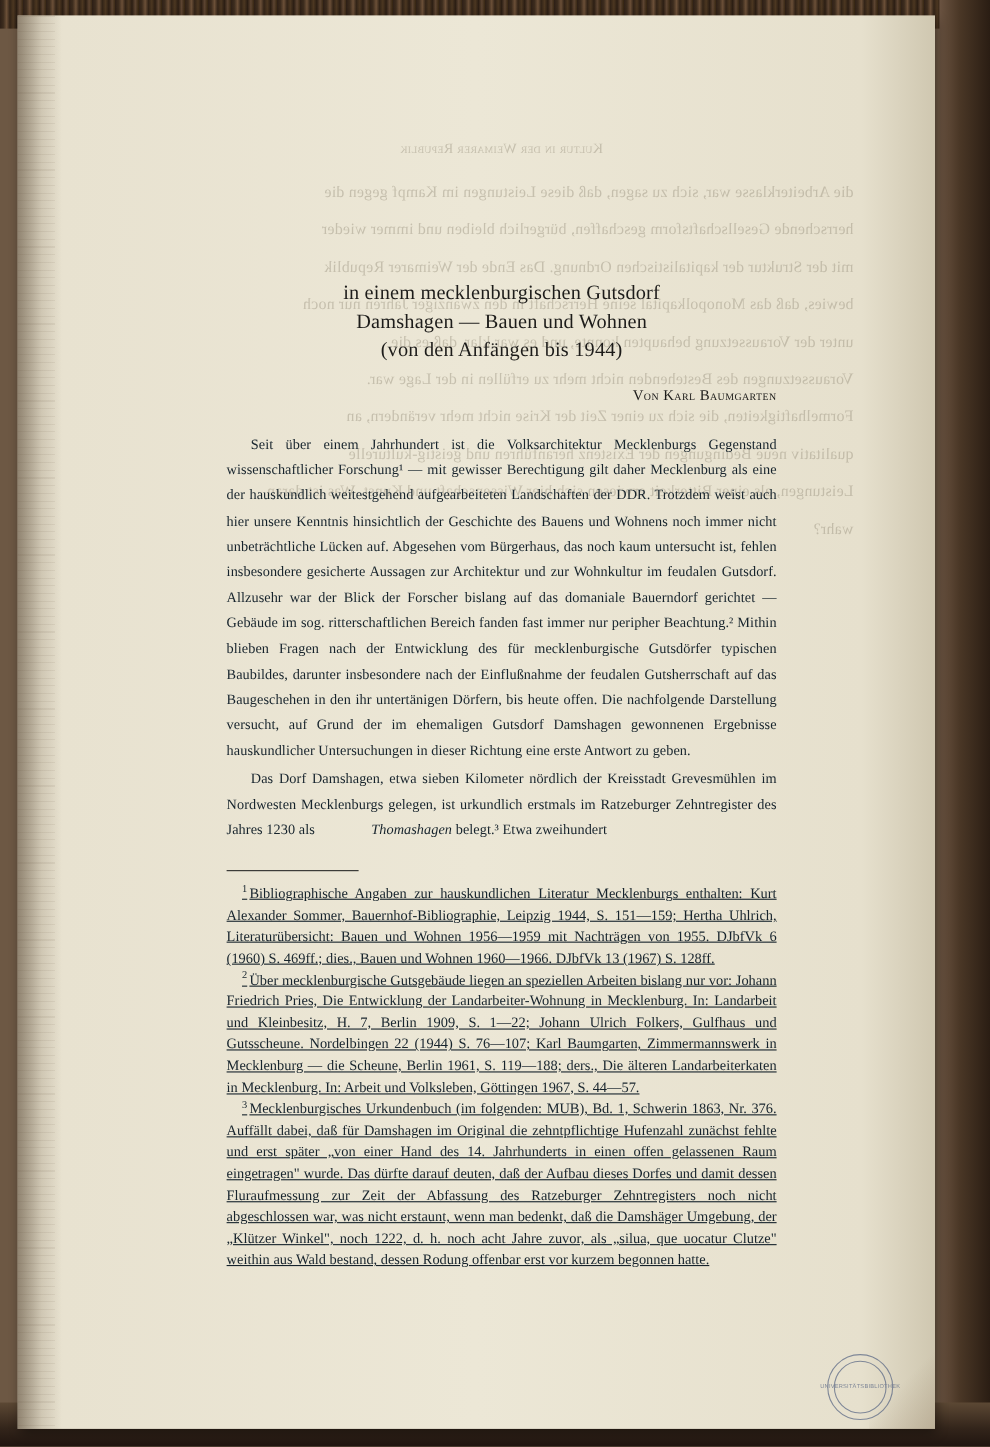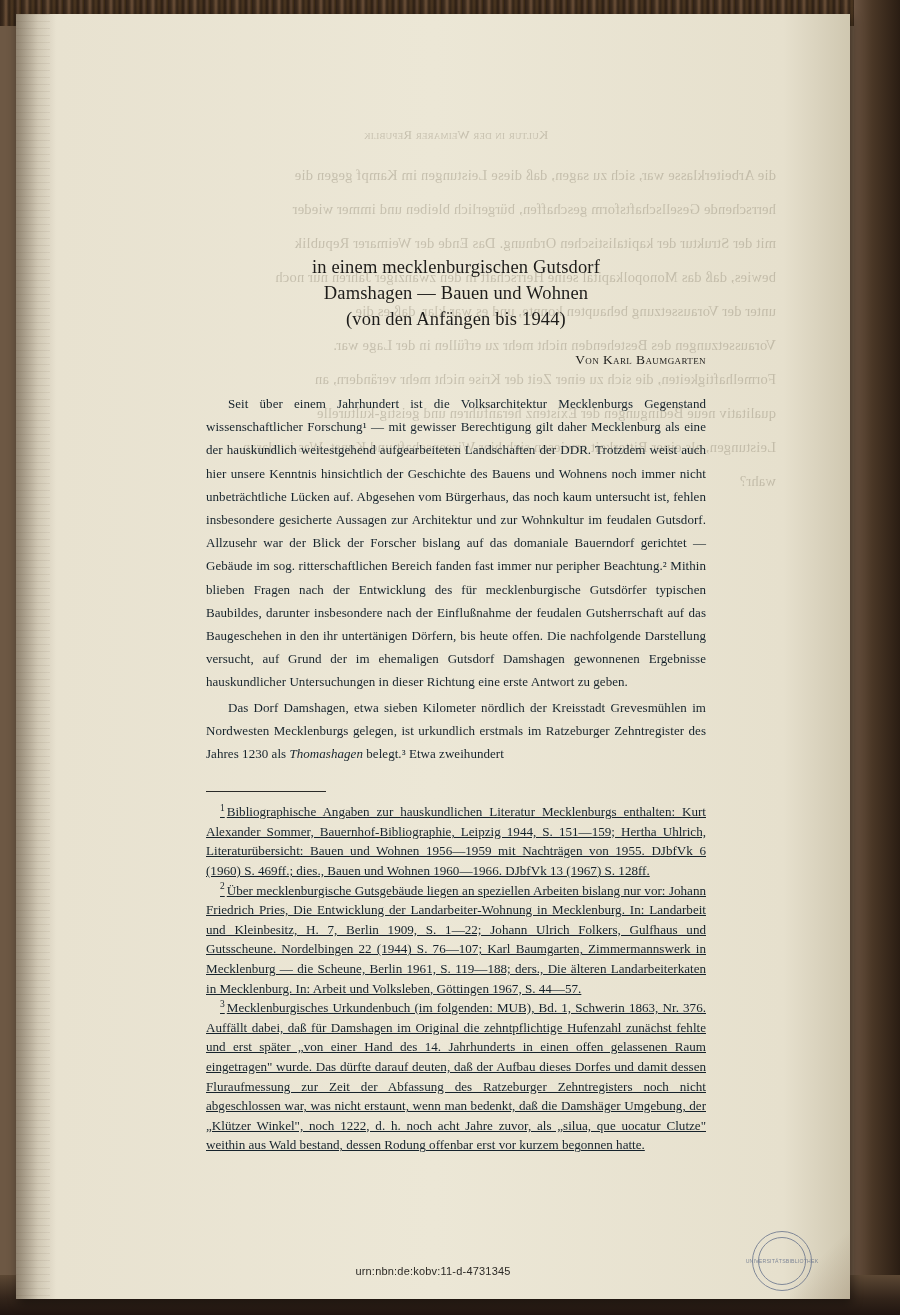--- a/index.html
+++ b/index.html
@@ -131,21 +131,21 @@
   .body-text {
     font-size: 13px;
     line-height: 23.2px;
     text-align: justify;
     margin-top: 22px;
     letter-spacing: .05px;
     color: #16232c;
   }
   .body-text p { margin: 0; text-indent: 22px; }
   .body-text p + p { margin-top: 2px; }
-  .body-text .it { font-style: italic; }
+  .body-text .it { font-style: italic; margin-left: 48px; }
 
   .fn-rule {
     width: 120px;
     height: 1px;
     background: #2a2a28;
     margin: 26px 0 10px 0;
   }
   .footnotes {
     font-size: 13.1px;
     line-height: 19.6px;
@@ -245,21 +245,20 @@
       <div class="fn-rule"></div>
 
       <div class="footnotes">
         <p><span class="fnum">1</span><span>Bibliographische Angaben zur hauskundlichen Literatur Mecklenburgs enthalten: Kurt Alexander Sommer, Bauernhof-Bibliographie, Leipzig 1944, S. 151—159; Hertha Uhlrich, Literaturübersicht: Bauen und Wohnen 1956—1959 mit Nachträgen von 1955. DJbfVk 6 (1960) S. 469ff.; dies., Bauen und Wohnen 1960—1966. DJbfVk 13 (1967) S. 128ff.</span></p>
         <p><span class="fnum">2</span><span>Über mecklenburgische Gutsgebäude liegen an speziellen Arbeiten bislang nur vor: Johann Friedrich Pries, Die Entwicklung der Landarbeiter-Wohnung in Mecklenburg. In: Landarbeit und Kleinbesitz, H. 7, Berlin 1909, S. 1—22; Johann Ulrich Folkers, Gulfhaus und Gutsscheune. Nordelbingen 22 (1944) S. 76—107; Karl Baumgarten, Zimmermannswerk in Mecklenburg — die Scheune, Berlin 1961, S. 119—188; ders., Die älteren Landarbeiterkaten in Mecklenburg. In: Arbeit und Volksleben, Göttingen 1967, S. 44—57.</span></p>
         <p><span class="fnum">3</span><span>Mecklenburgisches Urkundenbuch (im folgenden: MUB), Bd. 1, Schwerin 1863, Nr. 376. Auffällt dabei, daß für Damshagen im Original die zehntpflichtige Hufenzahl zunächst fehlte und erst später „von einer Hand des 14. Jahrhunderts in einen offen gelassenen Raum eingetragen" wurde. Das dürfte darauf deuten, daß der Aufbau dieses Dorfes und damit dessen Fluraufmessung zur Zeit der Abfassung des Ratzeburger Zehntregisters noch nicht abgeschlossen war, was nicht erstaunt, wenn man bedenkt, daß die Damshäger Umgebung, der „Klützer Winkel", noch 1222, d. h. noch acht Jahre zuvor, als „silua, que uocatur Clutze" weithin aus Wald bestand, dessen Rodung offenbar erst vor kurzem begonnen hatte.</span></p>
       </div>
 
     </div>
 
-    <div class="urn">urn:nbn:de:kobv:11-d-4731345</div>
 
     <div class="stamp">
       <div class="ring"></div>
       <div class="txt">UNIVERSITÄTSBIBLIOTHEK</div>
     </div>
 
   </div>
 </div>
 
 </body></html>

